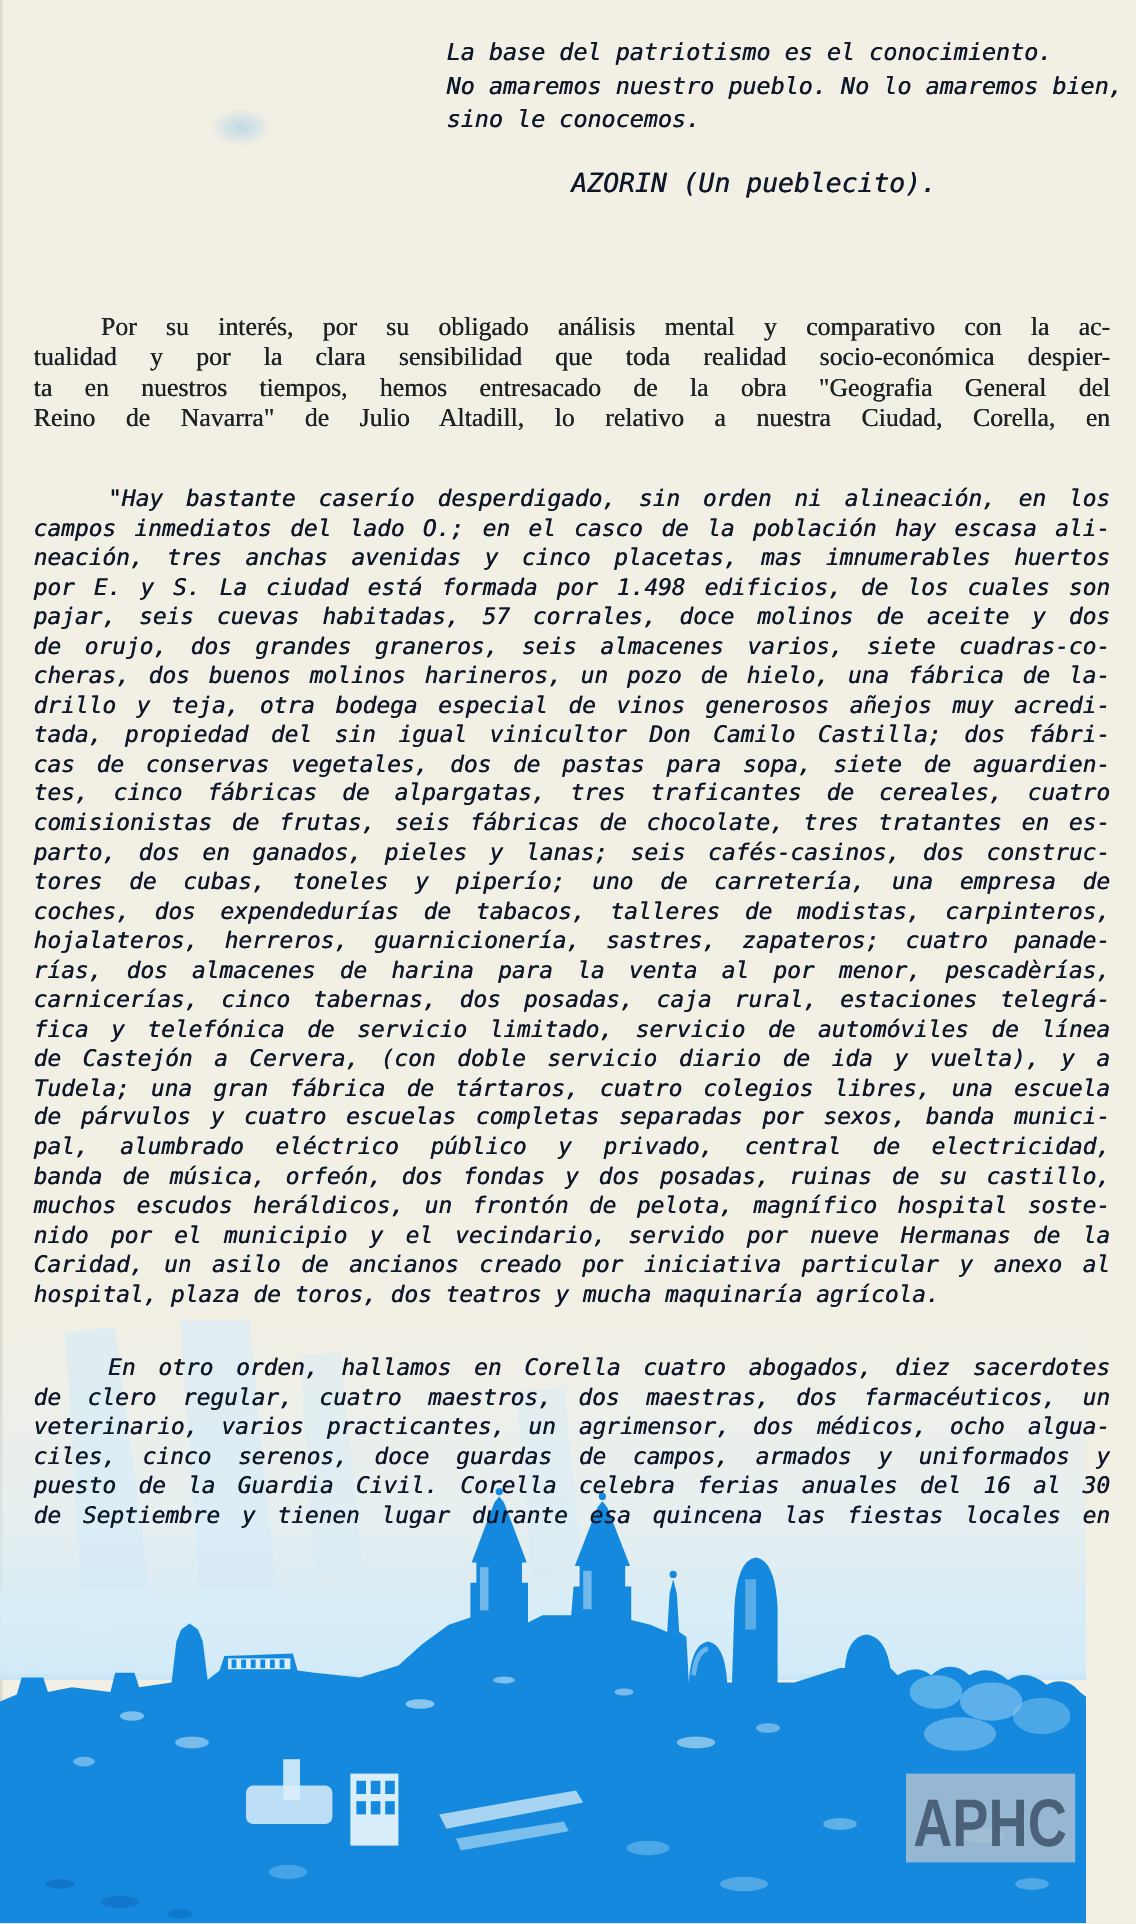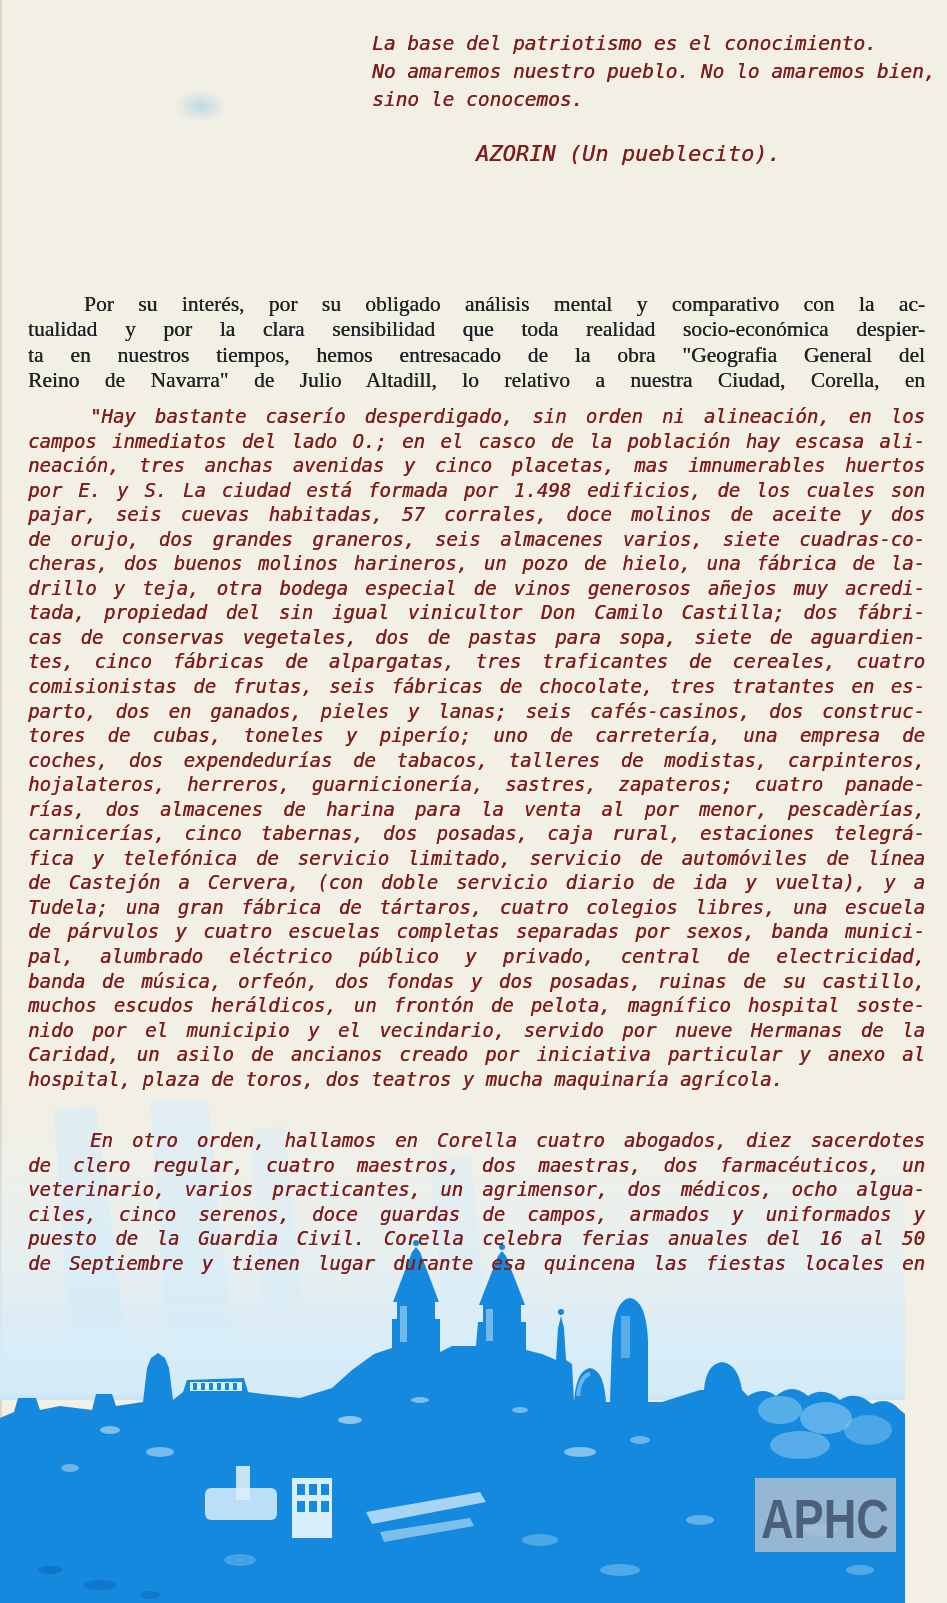--- a/index.html
+++ b/index.html
@@ -4,25 +4,25 @@
 <style>
   html,body{margin:0;padding:0;}
   body{width:947px;height:1603px;overflow:hidden;background:#e9e6db;}
   .page{position:relative;width:947px;height:1603px;background:#f2efe4;overflow:hidden;
         font-family:"DejaVu Sans Mono",monospace;}
   .page::before{content:"";position:absolute;left:0;top:0;width:2px;height:100%;
         background:#dcd8ca;}
   .smudge{position:absolute;left:175px;top:90px;width:52px;height:32px;border-radius:50%;
         background:radial-gradient(closest-side,rgba(148,199,231,.55),rgba(148,199,231,0));}
   
-  .txt{position:absolute;color:#7f1d1d;z-index:2;}
+  .txt{position:absolute;color:#0f172a;z-index:2;}
   .mono{font-family:"DejaVu Sans Mono",monospace;font-style:italic;
         font-size:19px;line-height:24.55px;text-shadow:.4px 0 0 currentColor;}
   .serif{font-family:"Liberation Serif",serif;font-size:21.5px;line-height:25.4px;
-        color:#1d2324;text-shadow:.35px 0 0 currentColor;margin-top:32px;}
+        color:#1d2324;text-shadow:.35px 0 0 currentColor;}
   .jpara .line{text-align:justify;text-align-last:justify;}
   .jpara .line.last{text-align-last:auto;}
   .mono.jpara.indent-first .line.first{padding-left:62px;}
   .serif.jpara.indent-first .line.first{padding-left:56px;}
   .epigraph{left:372px;top:30px;font-size:19.5px;line-height:28px;white-space:nowrap;}
   .epigraph .line{text-align:left;}
   .attribution{left:476px;top:140px;font-size:22px;line-height:28px;white-space:nowrap;}
   .intro{left:28px;top:260px;width:897px;}
   .q1{left:28px;top:404px;width:897px;}
   .q2{left:28px;top:1128px;width:897px;}
@@ -180,17 +180,17 @@
       <div class="line">nido por el municipio y el vecindario, servido por nueve Hermanas de la</div>
       <div class="line">Caridad, un asilo de ancianos creado por iniciativa particular y anexo al</div>
       <div class="line last">hospital, plaza de toros, dos teatros y mucha maquinaría agrícola.</div>
     </div>
 
   <div class="txt mono jpara indent-first q2">
       <div class="line first">En otro orden, hallamos en Corella cuatro abogados, diez sacerdotes</div>
       <div class="line">de clero regular, cuatro maestros, dos maestras, dos farmacéuticos, un</div>
       <div class="line">veterinario, varios practicantes, un agrimensor, dos médicos, ocho algua-</div>
       <div class="line">ciles, cinco serenos, doce guardas de campos, armados y uniformados y</div>
-      <div class="line">puesto de la Guardia Civil. Corella celebra ferias anuales del 16 al 50</div>
+      <div class="line">puesto de la Guardia Civil. Corella celebra ferias anuales del 16 al 30</div>
       <div class="line">de Septiembre y tienen lugar durante esa quincena las fiestas locales en</div>
     </div>
 
 </div>
 
 </body></html>

